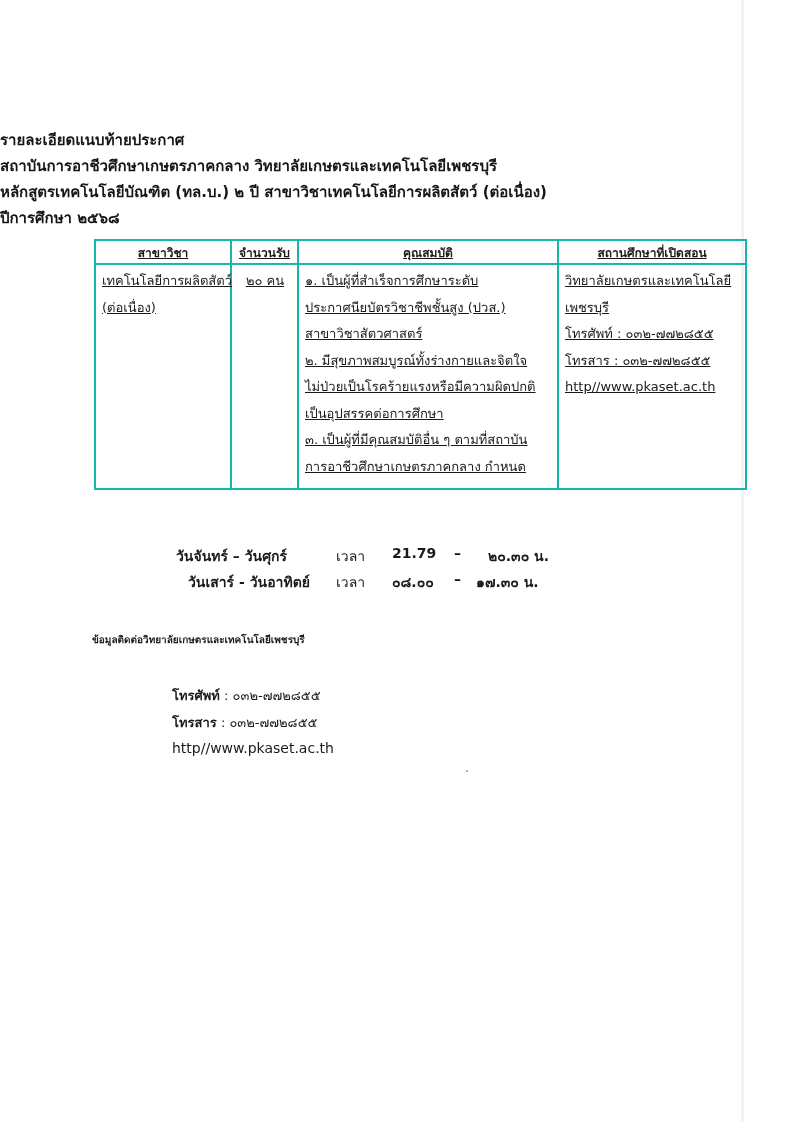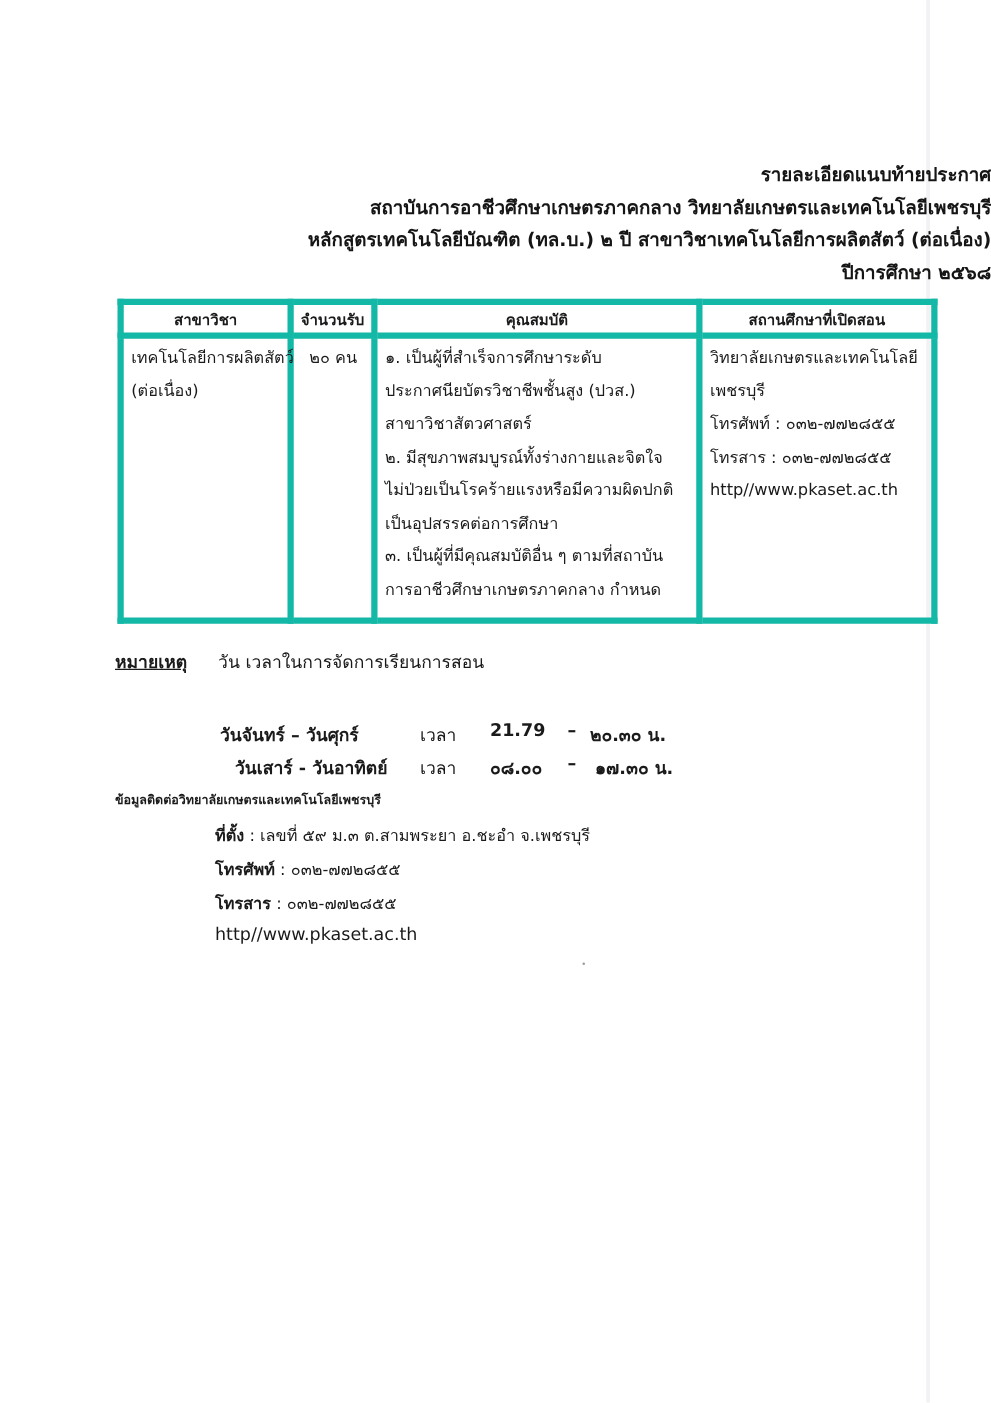--- a/index.html
+++ b/index.html
@@ -1,32 +1,32 @@
 <!DOCTYPE html>
 <html><head>
 <meta charset="utf-8">
 <style>
   html, body { margin:0; padding:0; background:#ffffff; }
   body { width:793px; height:1122px; position:relative; overflow:hidden;
          font-family:"DejaVu Sans", "Liberation Sans", sans-serif; color:#1a1a1a; }
   .page { position:absolute; inset:0; background:#ffffff; }
   .scan-line { position:absolute; left:741px; top:0; width:3px; height:1122px; background:#f2f2f4; }
-  .title-block { position:absolute; left:0; width:793px; top:126px; text-align:right; }
+  .title-block { position:absolute; left:0; width:793px; top:126px; text-align:left; }
   .title-line { font-size:15px; font-weight:bold; line-height:28px; height:26px; color:#151515; }
   table.main { position:absolute; left:94px; top:239px; width:651px; border-collapse:collapse;
                font-size:13px; table-layout:fixed; }
-  table.main th, table.main td { border:5px solid #14b8a6; }
+  table.main th, table.main td { border:2px solid #14b8a6;text-decoration:underline; }
   table.main th { height:22px; font-weight:bold; font-size:12px; text-align:center; padding:0; }
   table.main td { vertical-align:top; padding:3px 5px 6px 6px; height:214px; }
   table.main td .ln { line-height:26.5px; height:26.5px; white-space:nowrap; }
   td.count { text-align:center; }
   .note { position:absolute; left:92px; top:518px; font-size:14px; }
   .note-label { font-weight:bold; text-decoration:underline; display:inline-block; width:78px; }
   .sched-row { position:absolute; left:176px; font-size:14px; font-weight:bold; height:26px; }
-  .sched-row span { position:absolute; white-space:nowrap;margin-top:32px; }
+  .sched-row span { position:absolute; white-space:nowrap; }
   .contact-title { position:absolute; left:92px; top:632px; font-size:10px; font-weight:bold; }
   .contact-line { position:absolute; left:172px; font-size:13px; white-space:nowrap; }
   .contact-line b { font-weight:bold; }
   .dot { position:absolute; left:466px; top:770px; width:2px; height:2px; background:#999; border-radius:1px; }
 </style>
 </head>
 <body>
 
 <div class="page">
   <div class="scan-line"></div>
@@ -76,45 +76,37 @@
           <div class="ln">วิทยาลัยเกษตรและเทคโนโลยี</div>
           <div class="ln">เพชรบุรี</div>
           <div class="ln">โทรศัพท์ : ๐๓๒-๗๗๒๘๕๕</div>
           <div class="ln">โทรสาร : ๐๓๒-๗๗๒๘๕๕</div>
           <div class="ln">http//www.pkaset.ac.th</div>
         </td>
       </tr>
     </tbody>
   </table>
 
-  <div class="note">
-    <span class="note-label">หมายเหตุ</span>
-    <span>วัน เวลาในการจัดการเรียนการสอน</span>
-  </div>
 
   <div class="sched-row" style="top:545px;">
     <span style="left:0;">วันจันทร์ – วันศุกร์</span>
     <span style="left:160px; font-weight:normal;">เวลา</span>
     <span style="left:216px;">21.79</span>
     <span style="left:278px;">–</span>
-    <span style="left:296px;">๒๐.๓๐ น.</span>
+    <span style="left:312px;">๒๐.๓๐ น.</span>
   </div>
   <div class="sched-row" style="top:571px;">
     <span style="left:12px;">วันเสาร์ - วันอาทิตย์</span>
     <span style="left:160px; font-weight:normal;">เวลา</span>
     <span style="left:216px;">๐๘.๐๐</span>
     <span style="left:278px;">–</span>
     <span style="left:300px;">๑๗.๓๐ น.</span>
   </div>
 
   <div class="contact-title">ข้อมูลติดต่อวิทยาลัยเกษตรและเทคโนโลยีเพชรบุรี</div>
-  <div class="contact-line" style="top:658px;">
-    <b>ที่ตั้ง</b>
-    <span>: เลขที่  ๕๙  ม.๓  ต.สามพระยา  อ.ชะอำ  จ.เพชรบุรี</span>
-  </div>
   <div class="contact-line" style="top:685px;">
     <b>โทรศัพท์</b>
     <span>: ๐๓๒-๗๗๒๘๕๕</span>
   </div>
   <div class="contact-line" style="top:712px;">
     <b>โทรสาร</b>
     <span>: ๐๓๒-๗๗๒๘๕๕</span>
   </div>
   <div class="contact-line" style="top:740px; font-size:14px;">http//www.pkaset.ac.th</div>
 

